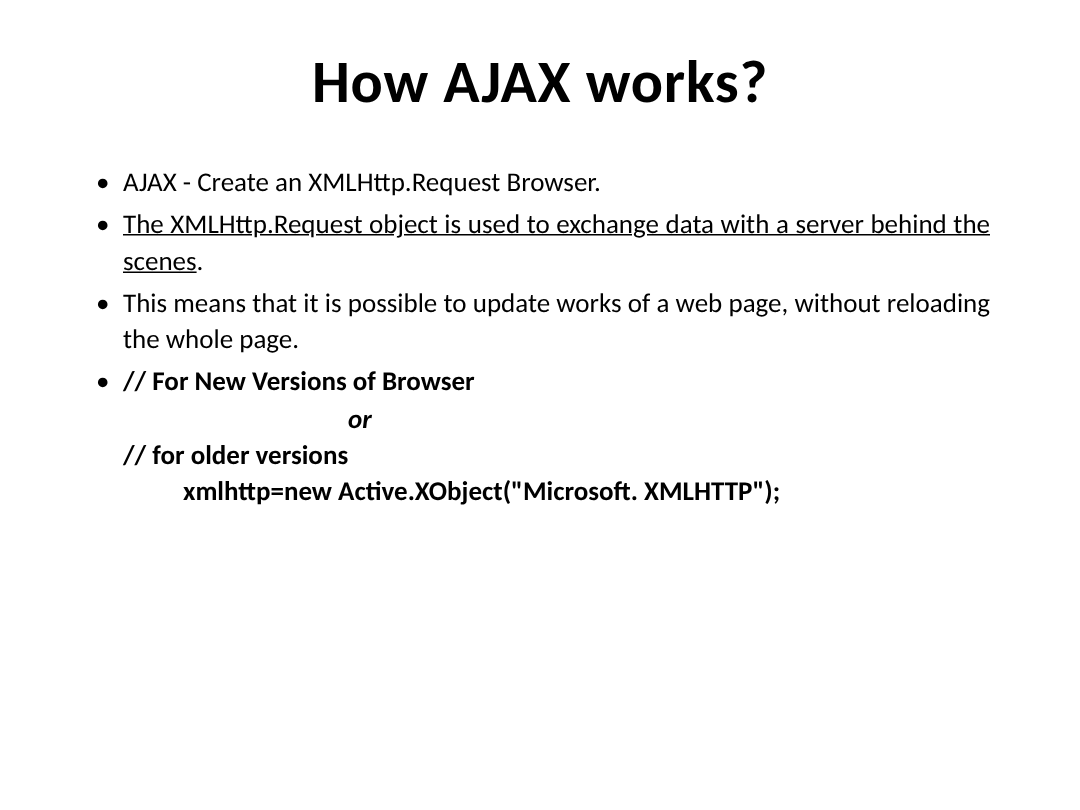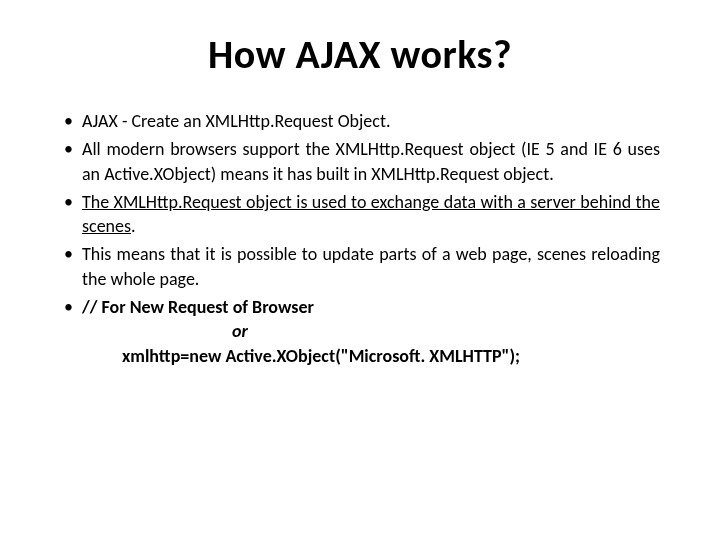--- a/index.html
+++ b/index.html
@@ -56,25 +56,25 @@
   .indent1 { padding-left: 40px; }
   .indent2 { padding-left: 150px; text-align: left; font-style: italic; }
 </style>
 </head>
 <body>
 
 <div class="slide">
   <div class="title">How AJAX works?</div>
 
   <ul class="bullets">
-    <li>AJAX - Create an XMLHttp.Request Object.</li>
-    <li>All modern browsers support the XMLHttp.Request object (IE 5 and IE 6 uses an Active.XObject) means it has built in XMLHttp.Request object.</li>
+    <li>AJAX - Create an XMLHttp.Request Browser.</li>
     <li>
       <span class="underline">The XMLHttp.Request object is used to exchange data with a server behind the scenes</span><span>.</span>
     </li>
-    <li>This means that it is possible to update parts of a web page, scenes reloading the whole page.</li>
+    <li>This means that it is possible to update works of a web page, without reloading the whole page.</li>
     <li>
-      <span class="sub bold">// For New Request of Browser</span>
+      <span class="sub bold">// For New Versions of Browser</span>
       <span class="sub bold indent2">or</span>
+      <span class="sub bold">// for older versions</span>
       <span class="sub bold indent1">xmlhttp=new Active.XObject("Microsoft. XMLHTTP");</span>
     </li>
   </ul>
 </div>
 
 </body></html>

